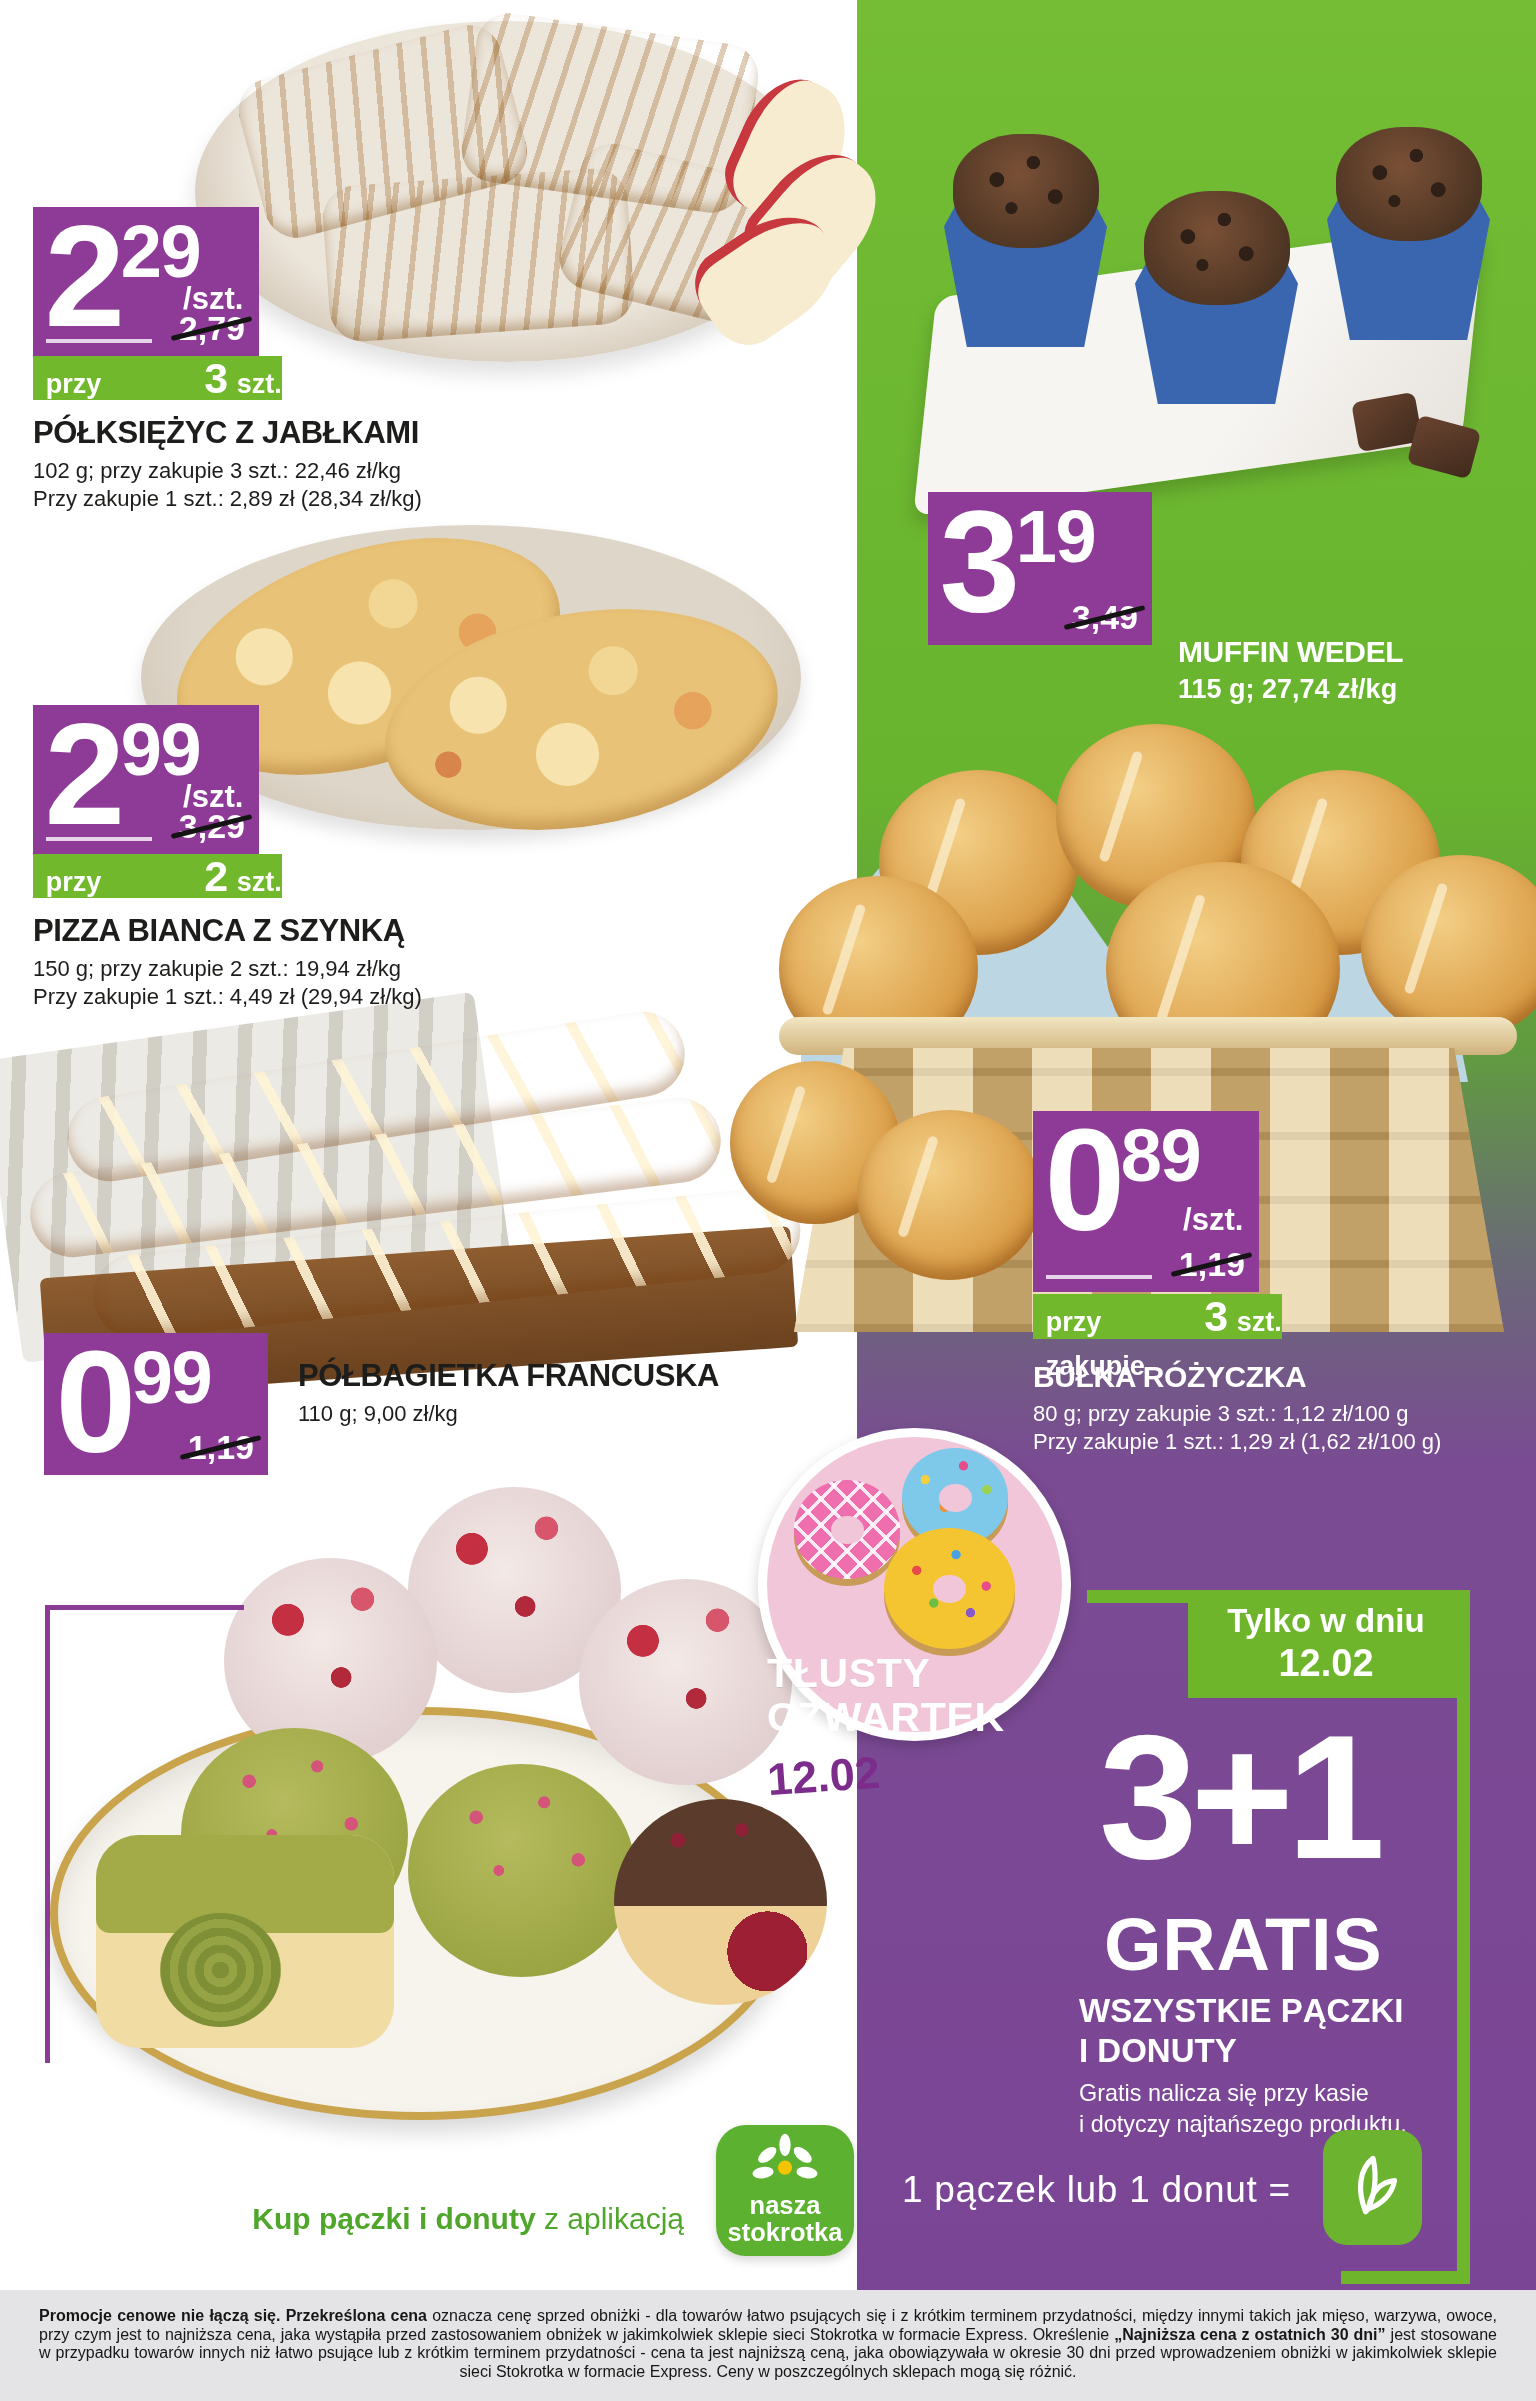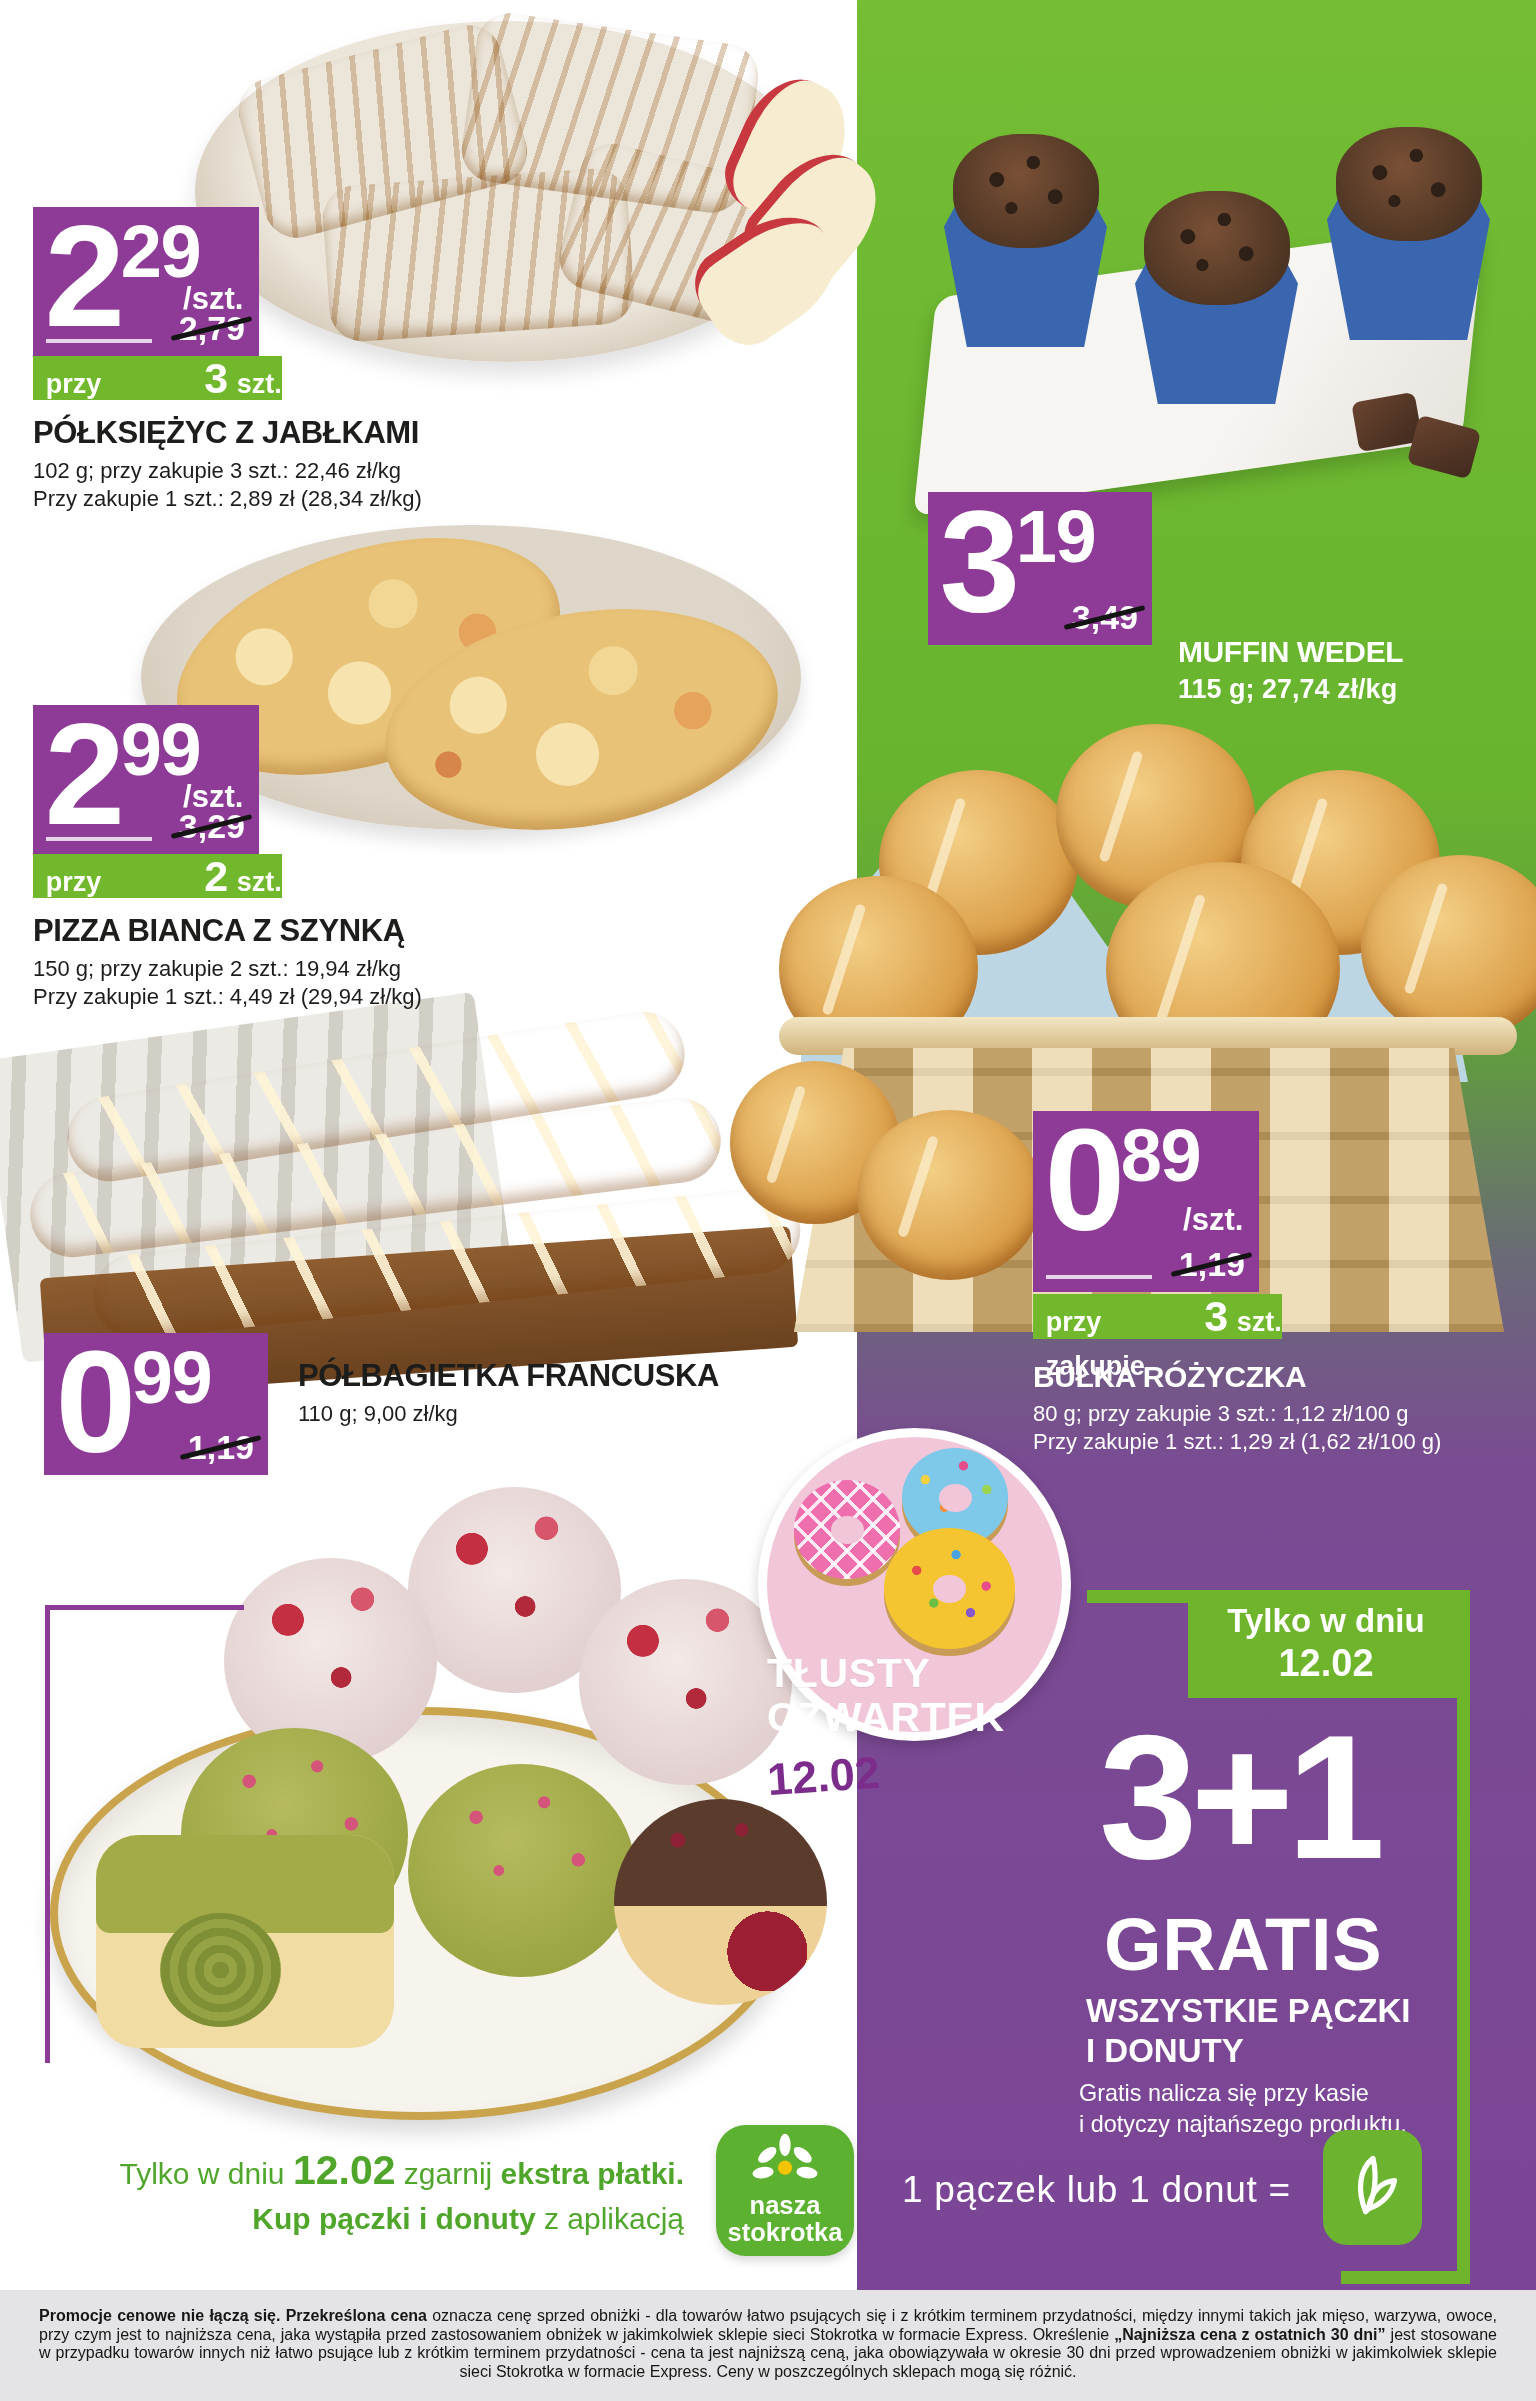--- a/index.html
+++ b/index.html
@@ -174,21 +174,21 @@
 
   
   .ribbon{left:1188px;top:1590px;width:276px;height:108px;background:#6fb52c;z-index:5;
     color:#fff;text-align:center;padding-top:11.4px;box-sizing:border-box;}
   .ribbon .r1{font-size:33px;font-weight:bold;line-height:40px;display:block;}
   .ribbon .r2{font-size:38px;font-weight:bold;line-height:44px;display:block;}
   .headline{left:1099px;top:1709px;width:369px;font-size:177px;font-weight:800;color:#fff;
     letter-spacing:-7px;line-height:1;z-index:5;}
   .subheadline{left:1104px;top:1908px;width:369px;font-size:74px;font-weight:800;color:#fff;
     letter-spacing:0.7px;line-height:1;z-index:5;}
-  .ptitle2{left:1079px;top:1991px;width:397px;font-size:33px;font-weight:800;color:#fff;line-height:40px;z-index:5;margin-left:7px;}
+  .ptitle2{left:1079px;top:1991px;width:397px;font-size:33px;font-weight:800;color:#fff;line-height:40px;z-index:5;}
   .pnote{left:1079px;top:2078px;width:397px;font-size:23.4px;color:#fff;line-height:31px;z-index:5;}
   .equation{left:902px;top:2169px;width:412px;font-size:37px;color:#fff;letter-spacing:0.7px;z-index:5;}
   .loyalty{left:1323px;top:2130px;width:99px;height:115px;background:#6cb42f;border-radius:24px;z-index:5;
     display:flex;align-items:center;justify-content:center;}
   .loyalty svg{width:74px;height:84px;}
 
   
   .app-line{position:absolute;width:624px;left:60px;text-align:right;color:#4fa62b;z-index:5;}
   .al1{top:2145px;font-size:30px;line-height:50px;}
   .al1 .big{font-size:41px;font-weight:800;}
@@ -398,23 +398,20 @@
     <span>i dotyczy najtańszego produktu.</span>
   </div>
   <div class="abs equation">1 pączek lub 1 donut =</div>
   <div class="abs loyalty">
     <svg viewBox="0 0 100 100" fill="none" stroke="#ffffff" stroke-width="7" stroke-linecap="round" stroke-linejoin="round">
       <path d="M40 82 C28 52 32 24 50 10 C56 36 52 62 42 80 Z"></path>
       <path d="M44 78 C62 72 76 58 79 40 C60 42 48 56 44 76 Z"></path>
     </svg>
   </div>
 
-  <div class="app-line al1">
-    <span>Tylko w dniu </span><span class="big">12.02</span><span> zgarnij </span><b>ekstra płatki.</b>
-  </div>
   <div class="app-line al2">
     <b>Kup pączki i donuty</b><span> z aplikacją</span>
   </div>
   <div class="abs applogo">
     <svg viewBox="0 0 110 80">
       <g fill="#ffffff">
         <ellipse cx="55" cy="16" rx="8" ry="16"></ellipse>
         <ellipse cx="30" cy="30" rx="15" ry="8" transform="rotate(-38 30 30)"></ellipse>
         <ellipse cx="80" cy="30" rx="15" ry="8" transform="rotate(38 80 30)"></ellipse>
         <ellipse cx="24" cy="55" rx="15" ry="8" transform="rotate(-8 24 55)"></ellipse>

